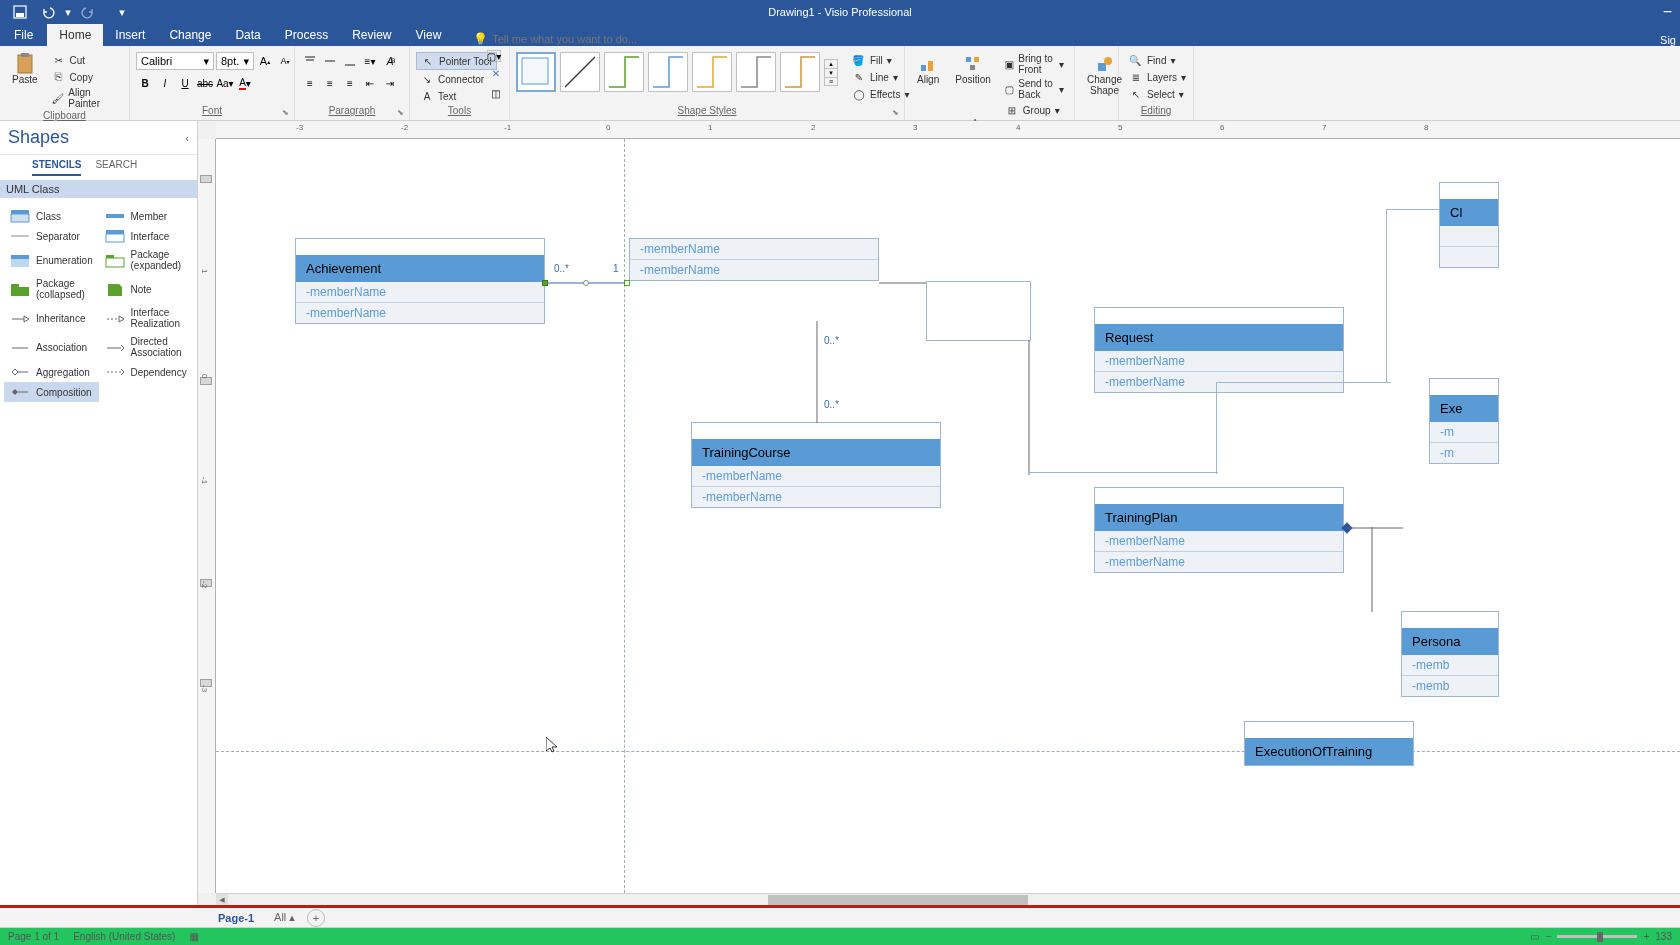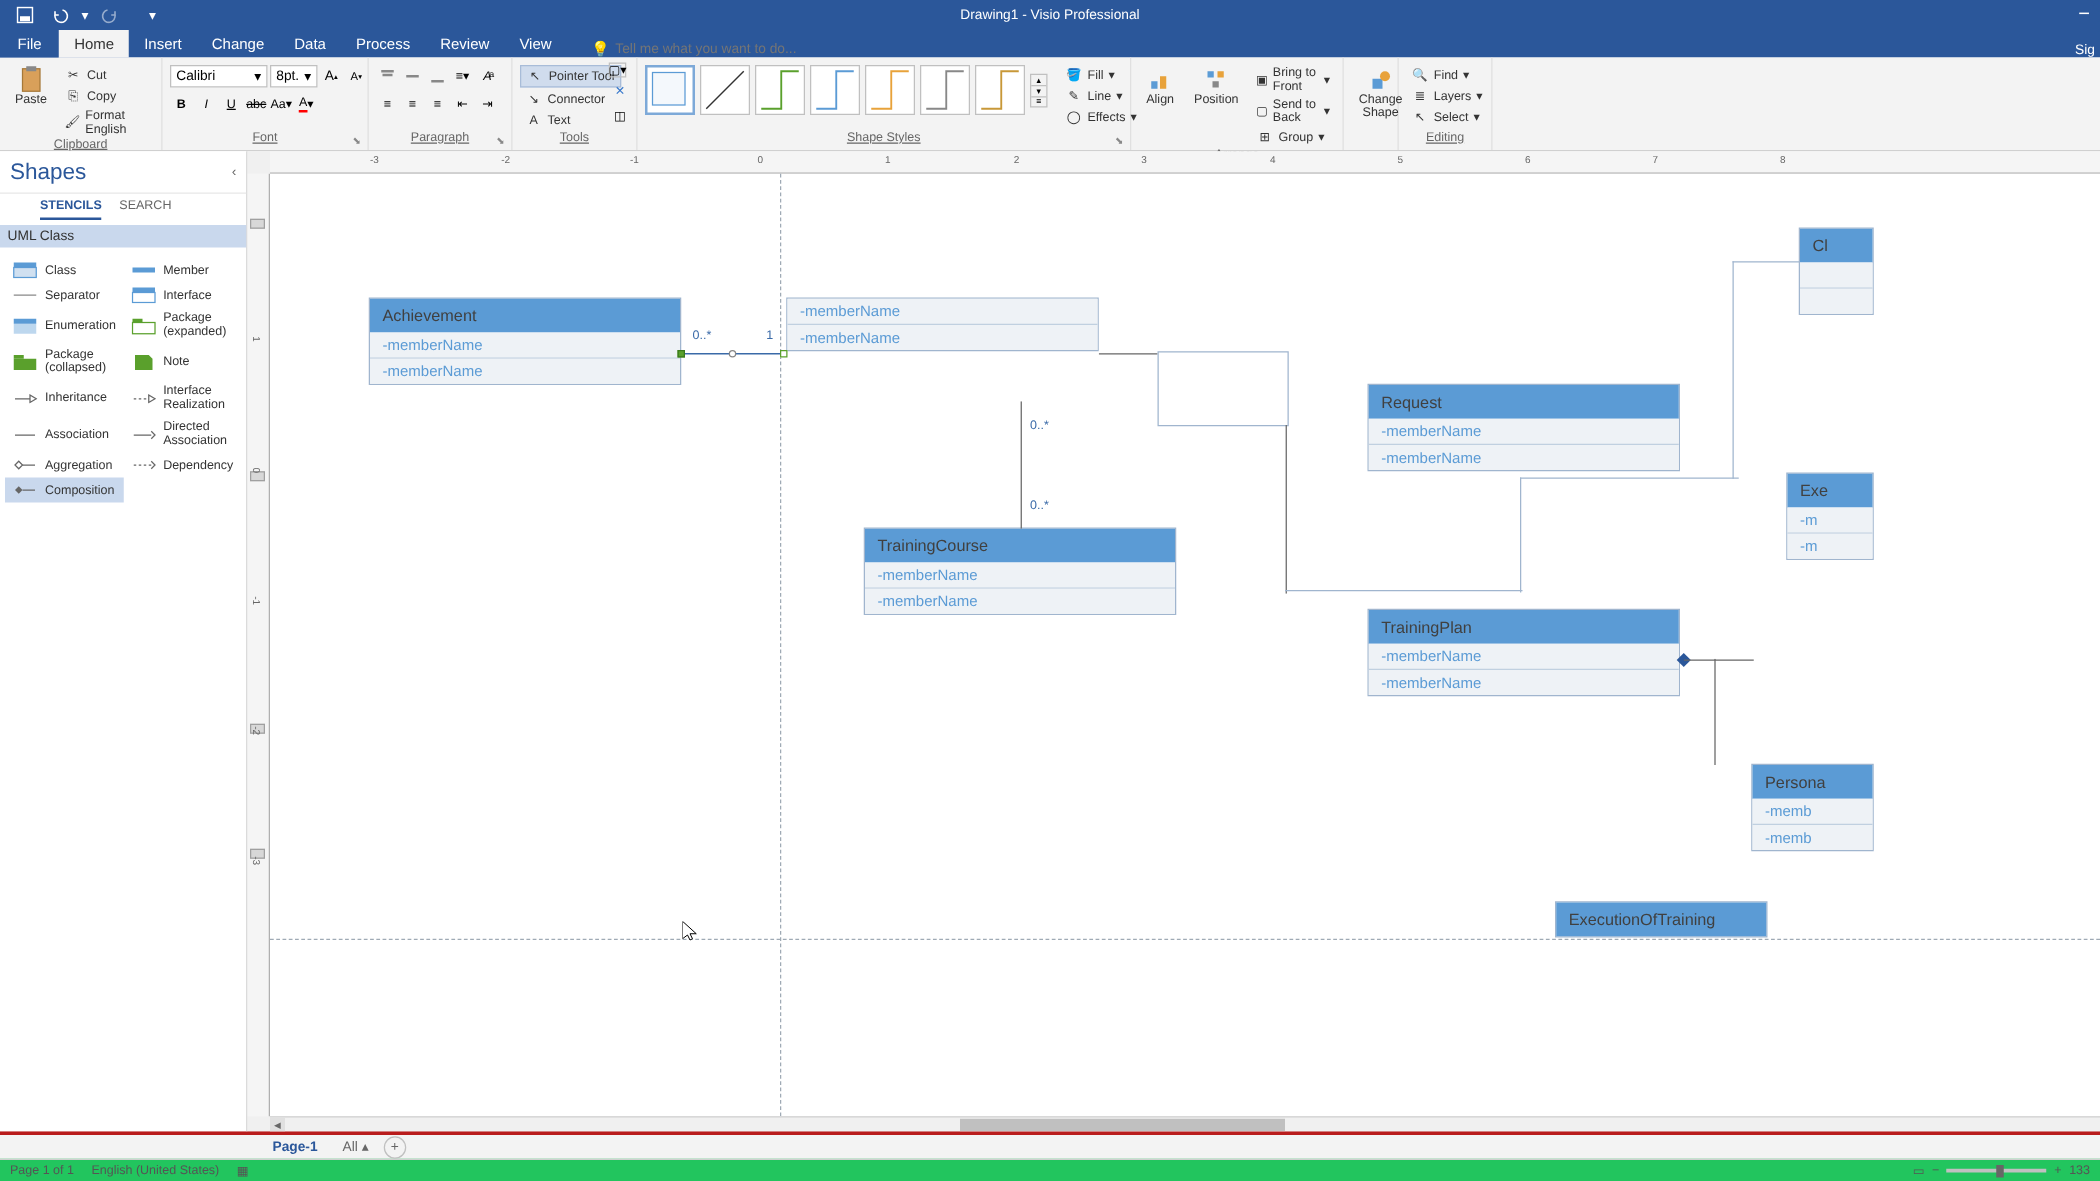--- a/index.html
+++ b/index.html
@@ -62,21 +62,21 @@
 .canvas-area { flex: 1; position: relative; background: #f0f0f0; overflow: hidden; }
 .ruler-h { position: absolute; top: 0; left: 18px; right: 0; height: 18px; background: #f5f5f5; border-bottom: 1px solid #b0b0b0; font-size: 8px; color: #666; }
 .ruler-h-tick { position: absolute; top: 2px; }
 .ruler-v { position: absolute; top: 18px; left: 0; width: 18px; bottom: 12px; background: #f5f5f5; border-right: 1px solid #b0b0b0; }
 .ruler-v-tick { position: absolute; left: 2px; font-size: 8px; color: #666; writing-mode: vertical-rl; }
 .canvas { position: absolute; top: 18px; left: 18px; right: 0; bottom: 12px; background: #fff; }
 .guide-v { position: absolute; top: 0; bottom: 0; border-left: 1px dashed #9faab5; }
 .guide-h { position: absolute; left: 0; right: 0; border-top: 1px dashed #9faab5; }
 
 .uml-class { position: absolute; background: #fff; border: 1px solid #a0b5ce; }
-.uml-header { background: #5b9bd5; color: #404040; padding: 6px 10px; font-size: 13px; font-weight: 500; }
+.uml-header { background: #5b9bd5; color: #000000; padding: 6px 10px; font-size: 13px; font-weight: 500; margin-top: 16px; }
 .uml-member { padding: 3px 10px; font-size: 12px; color: #5b9bd5; border-bottom: 1px solid #c0d0e0; background: #eef2f6; }
 .uml-member:last-child { border-bottom: none; }
 
 .connector { position: absolute; }
 .mult-label { position: absolute; font-size: 10px; color: #3a6aa8; }
 .handle { position: absolute; width: 6px; height: 6px; background: #5aa02c; border: 1px solid #3a7a1c; }
 .diamond { position: absolute; width: 8px; height: 8px; background: #2b579a; transform: rotate(45deg); }
 
 .hscroll { position: absolute; bottom: 0; left: 18px; right: 0; height: 12px; background: #f0f0f0; border-top: 1px solid #d0d0d0; }
 .hscroll-thumb { position: absolute; height: 10px; background: #c0c0c0; top: 1px; }
@@ -164,21 +164,21 @@
         <div class="small-btn">
             <span class="ico">✂</span>
             <span>Cut</span>
           </div>
         <div class="small-btn">
             <span class="ico">⎘</span>
             <span>Copy</span>
           </div>
         <div class="small-btn">
             <span class="ico">🖌</span>
-            <span>Format English</span>
+            <span>Align Painter</span>
           </div>
       </div>
     </div>
     <div class="group-label">Clipboard</div>
   </div>
 
   <div class="group" style="width:165px">
     <div class="group-content" style="flex-direction:column;gap:4px">
       <div style="display:flex;gap:2px">
         <div class="combo" style="width:78px">

